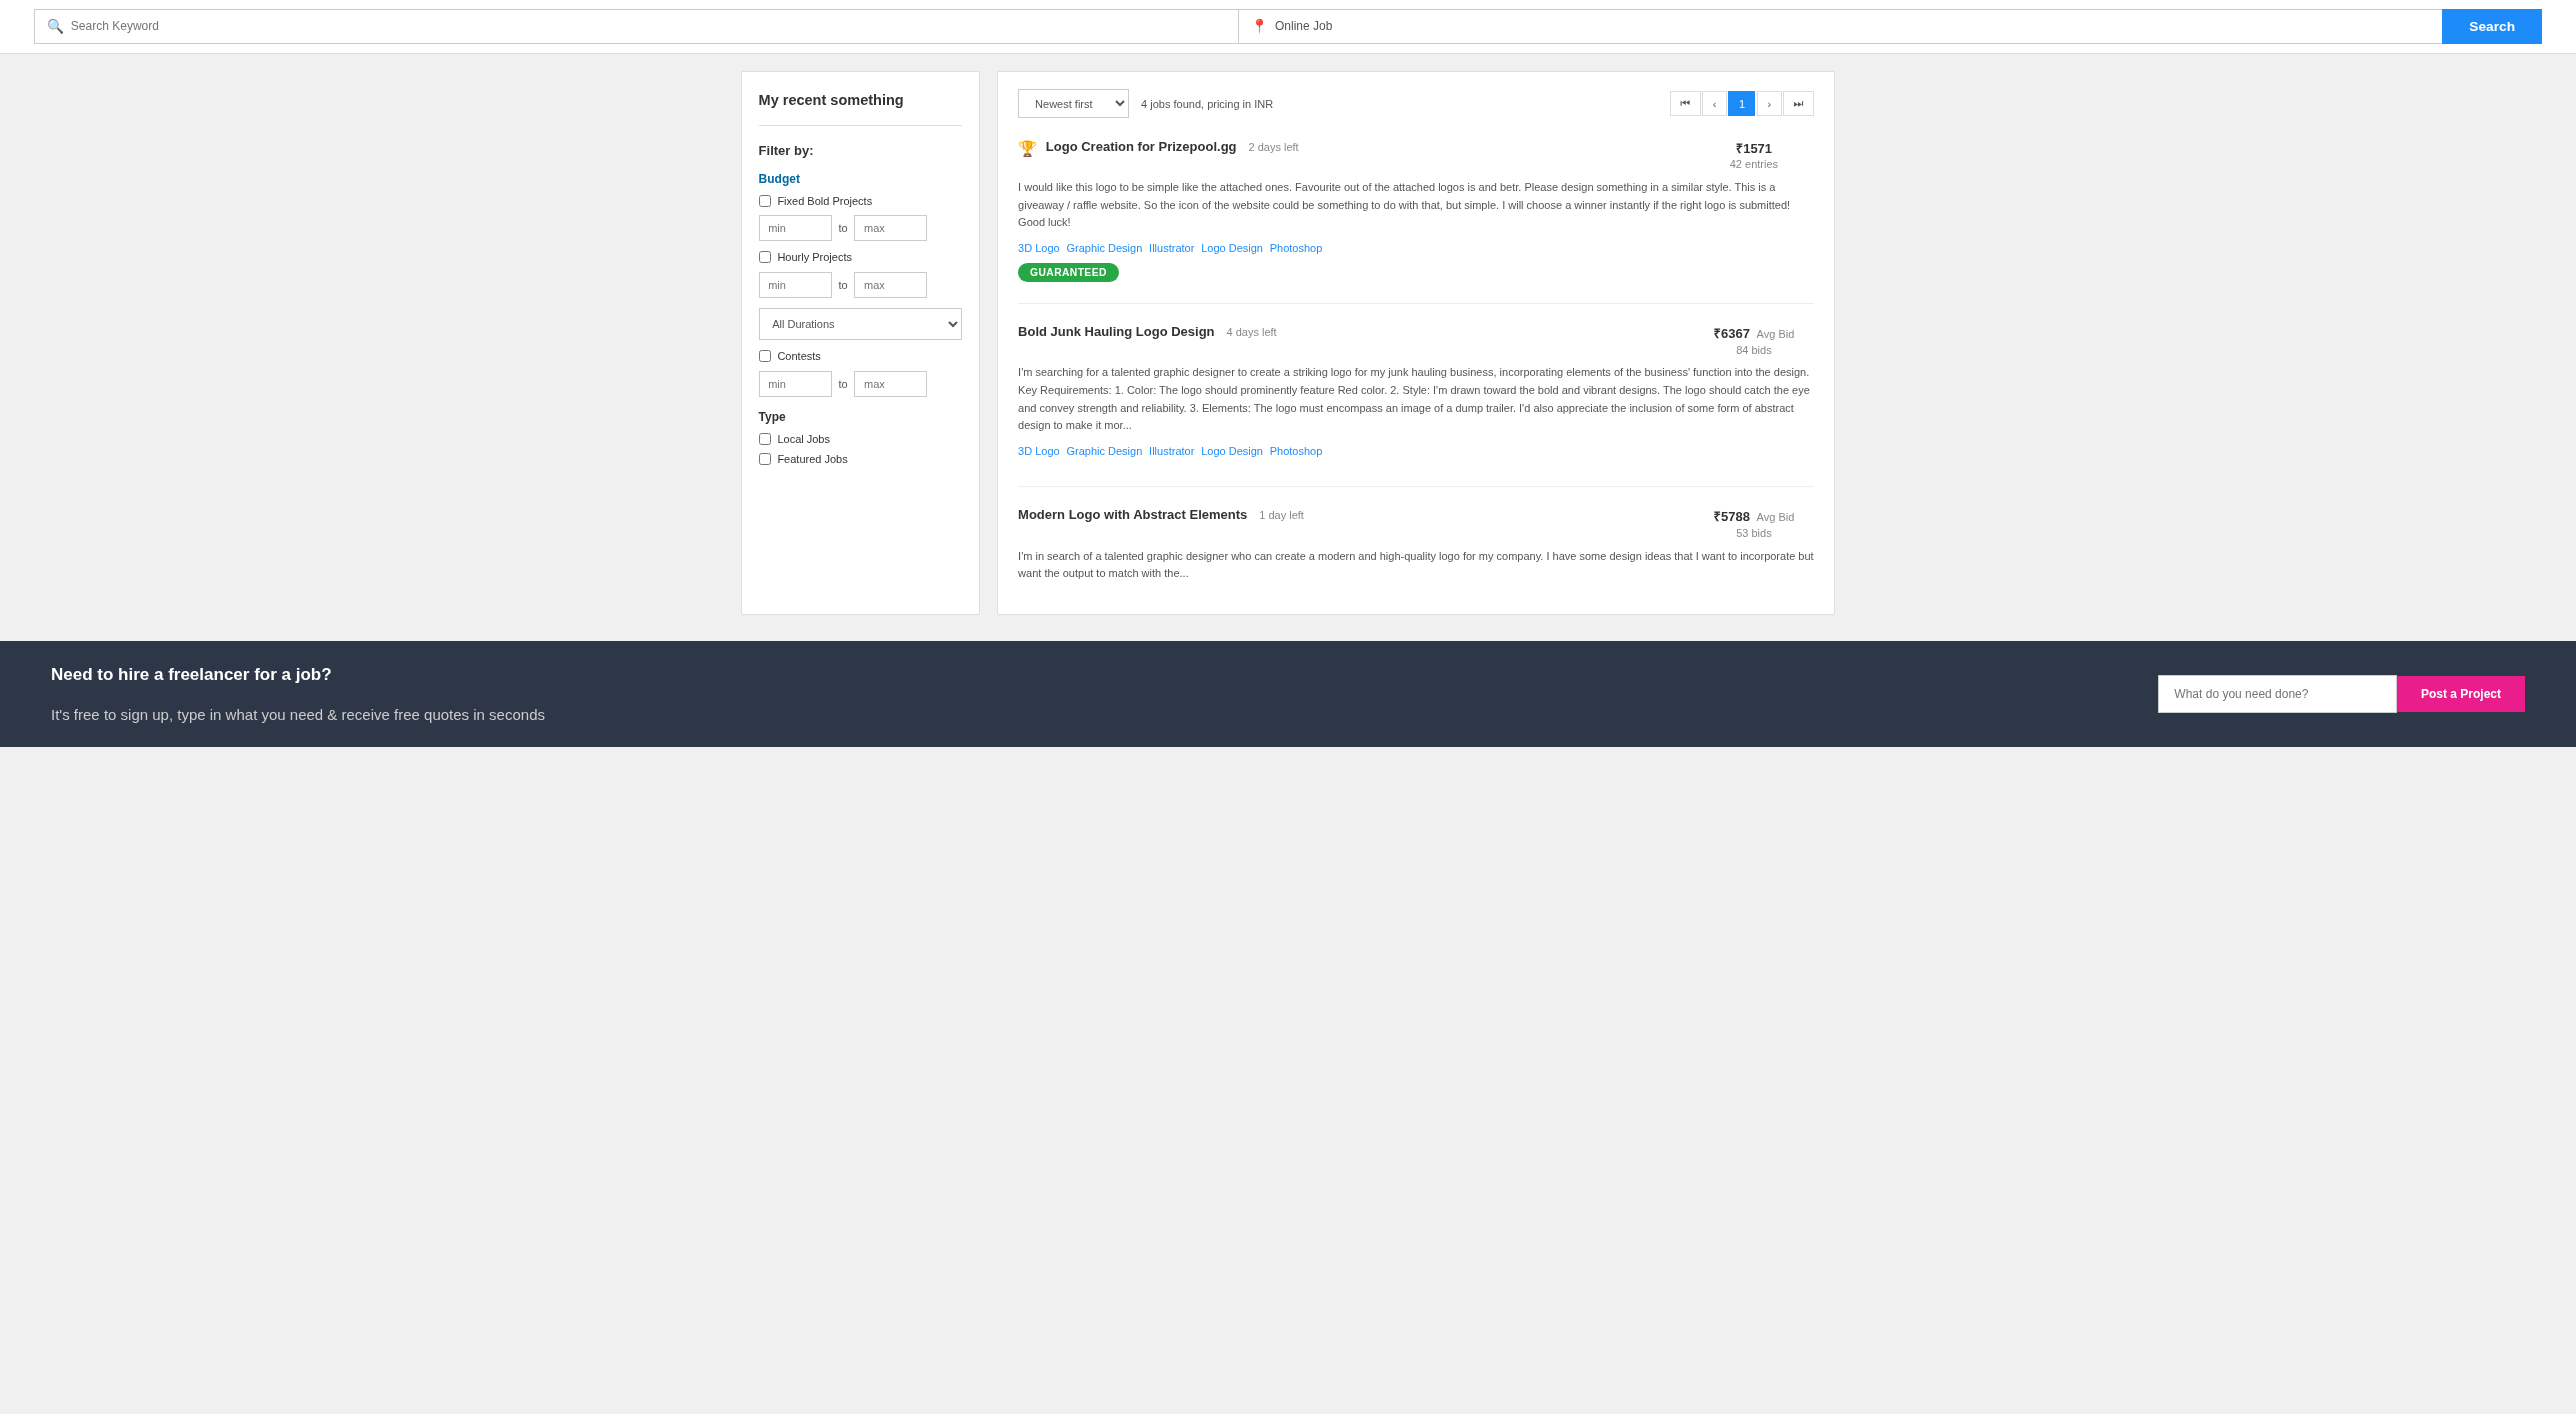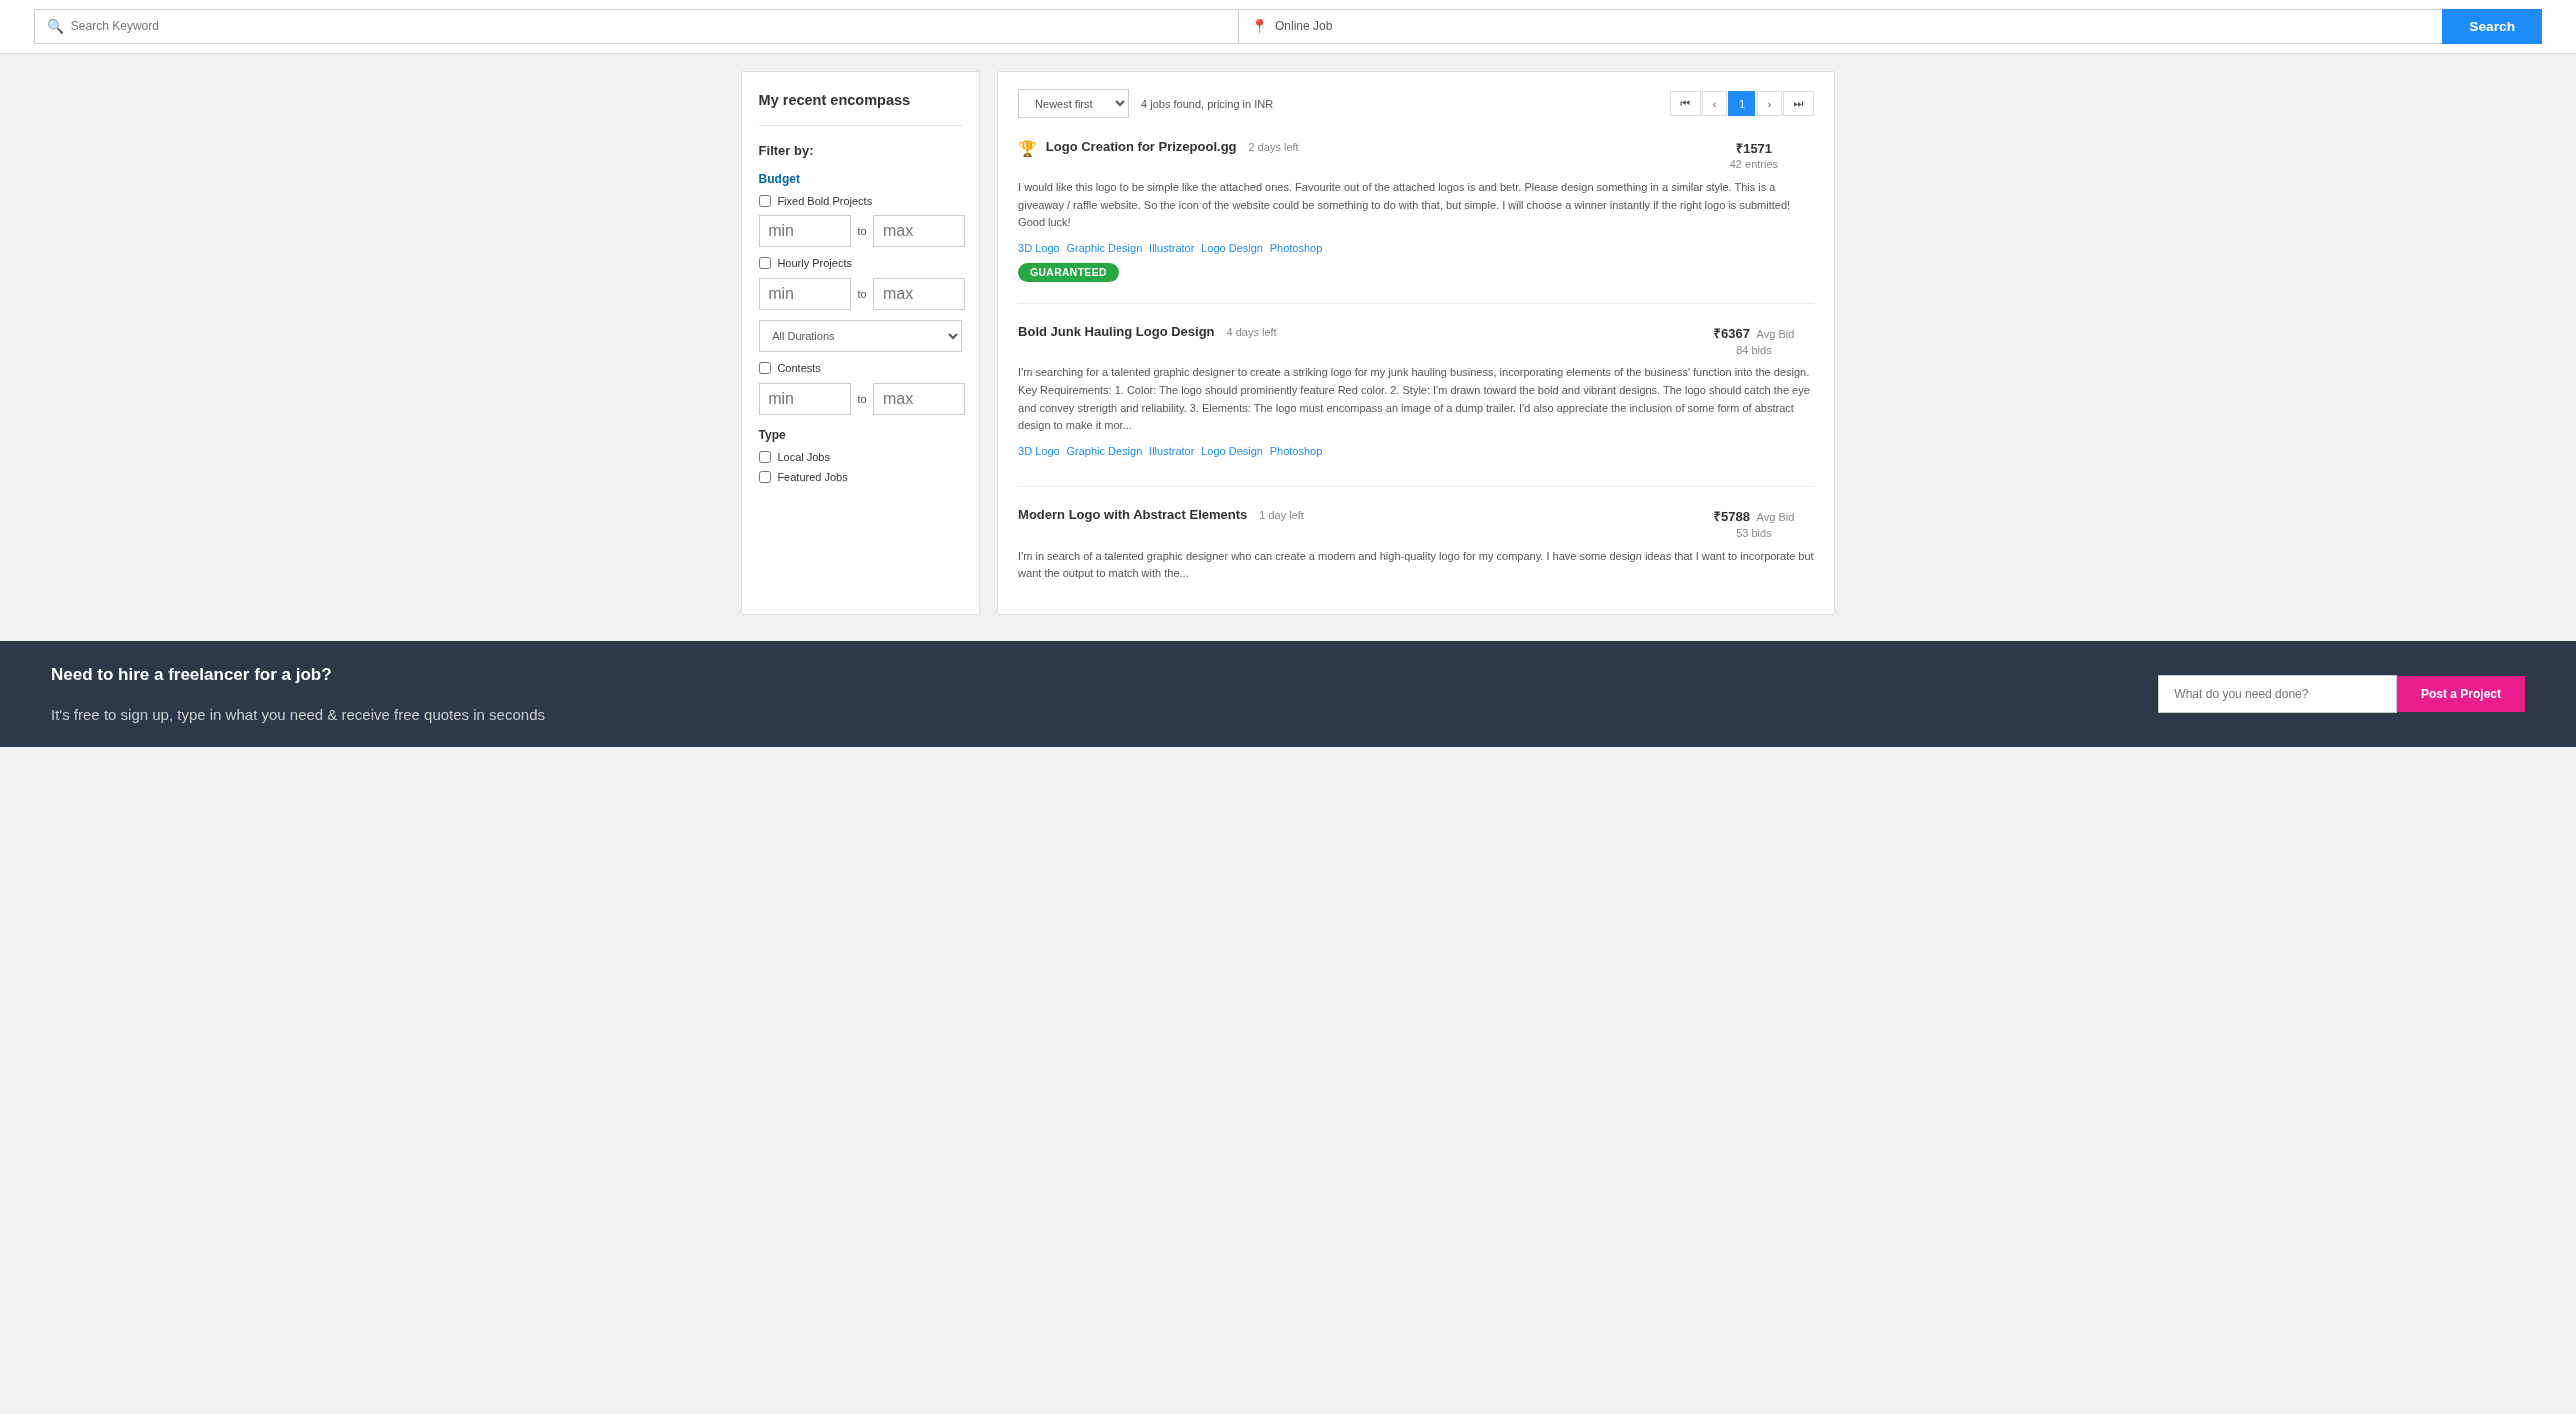--- a/index.html
+++ b/index.html
@@ -118,24 +118,24 @@
       color: #333;
       cursor: pointer;
     }
     .min-max-row {
       display: flex;
       align-items: center;
       gap: 6.8px;
       margin-bottom: 10.3px;
     }
     .min-max-row input {
-      width: 92px;
+      width: 73px;
       padding: 6px 8.6px;
       border: 0.9px solid #ccc;
-      font-size: 16px;
+      font-size: 11px;
       color: #aaa;
     }
     .min-max-row span {
       font-size: 11px;
       color: #555;
     }
     .duration-select {
       width: 100%;
       padding: 7.7px 8.6px;
       border: 0.9px solid #ccc;
@@ -339,21 +339,21 @@
   <div class="search-location">
     <span class="location-icon-span">📍</span>
     <input type="text" value="Online Job" style="">
   </div>
   <button class="search-btn">Search</button>
 </div>
 
 <div class="main-container">
 
   <div class="sidebar">
-    <div class="sidebar-title">My recent encompass</div>
+    <div class="sidebar-title">My recent something</div>
     <hr class="sidebar-divider">
     <div class="filter-by-label">Filter by:</div>
 
     <div class="filter-section-title">Budget</div>
 
     <div class="checkbox-row">
       <input type="checkbox" id="fixed-price" style="">
       <label for="fixed-price">Fixed Bold Projects</label>
     </div>
     <div class="min-max-row">

